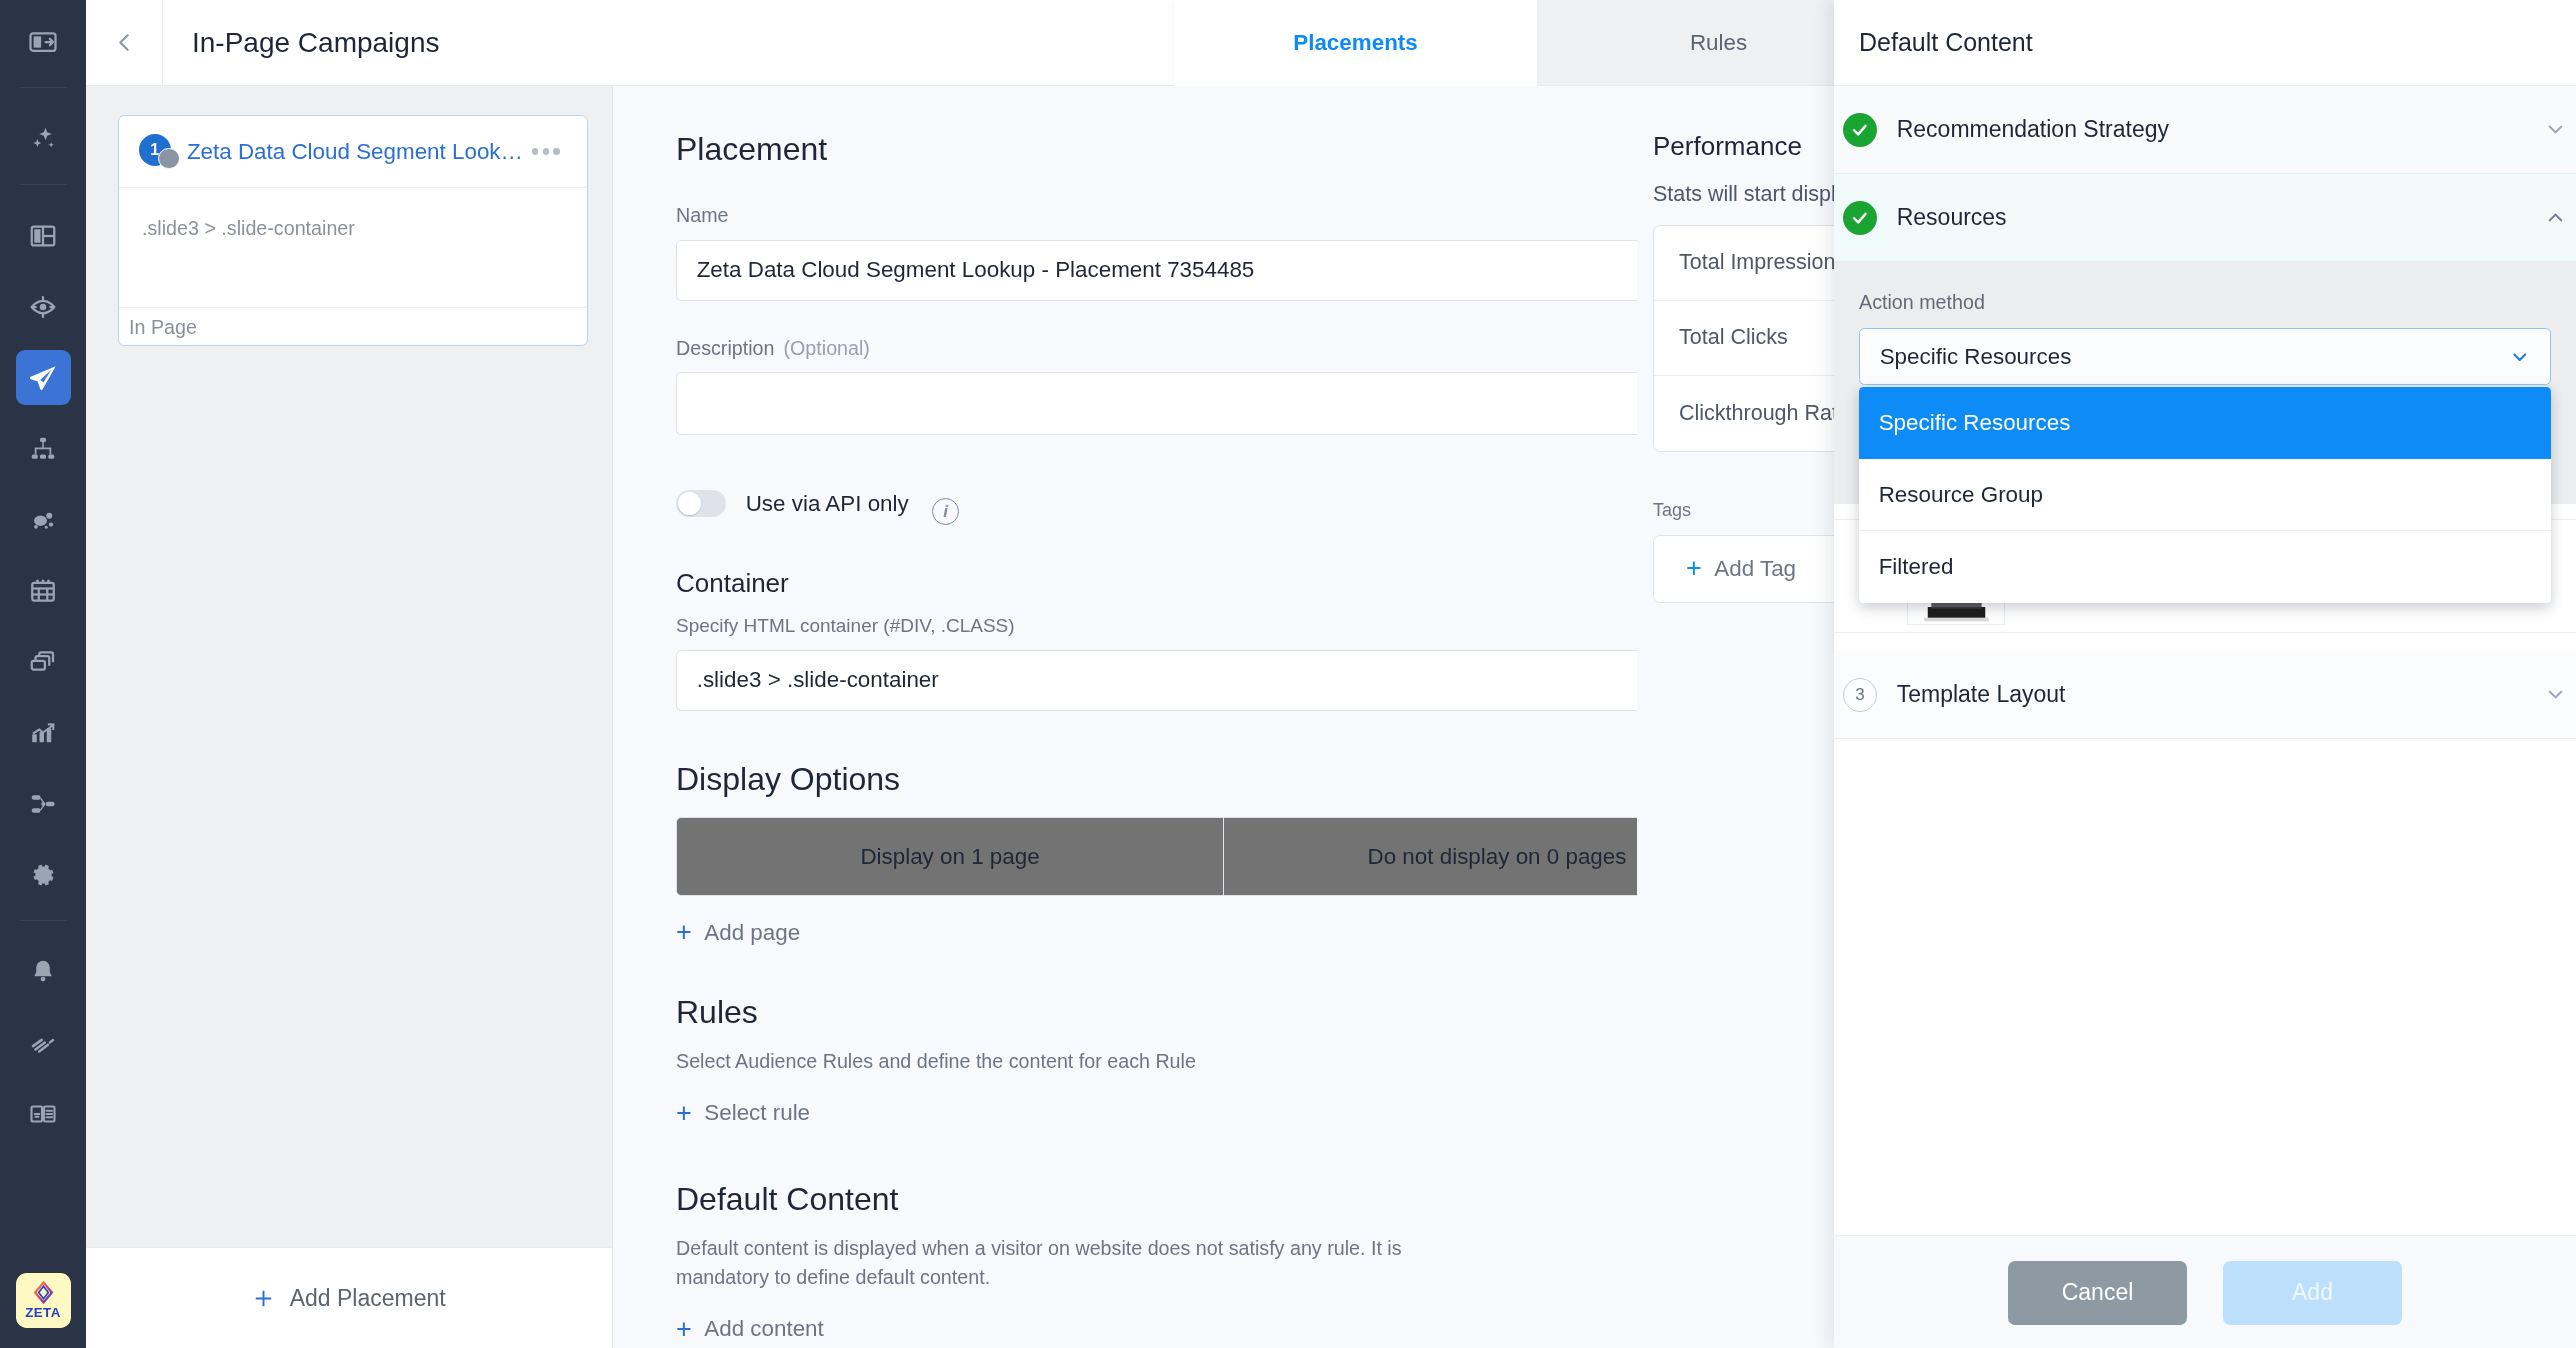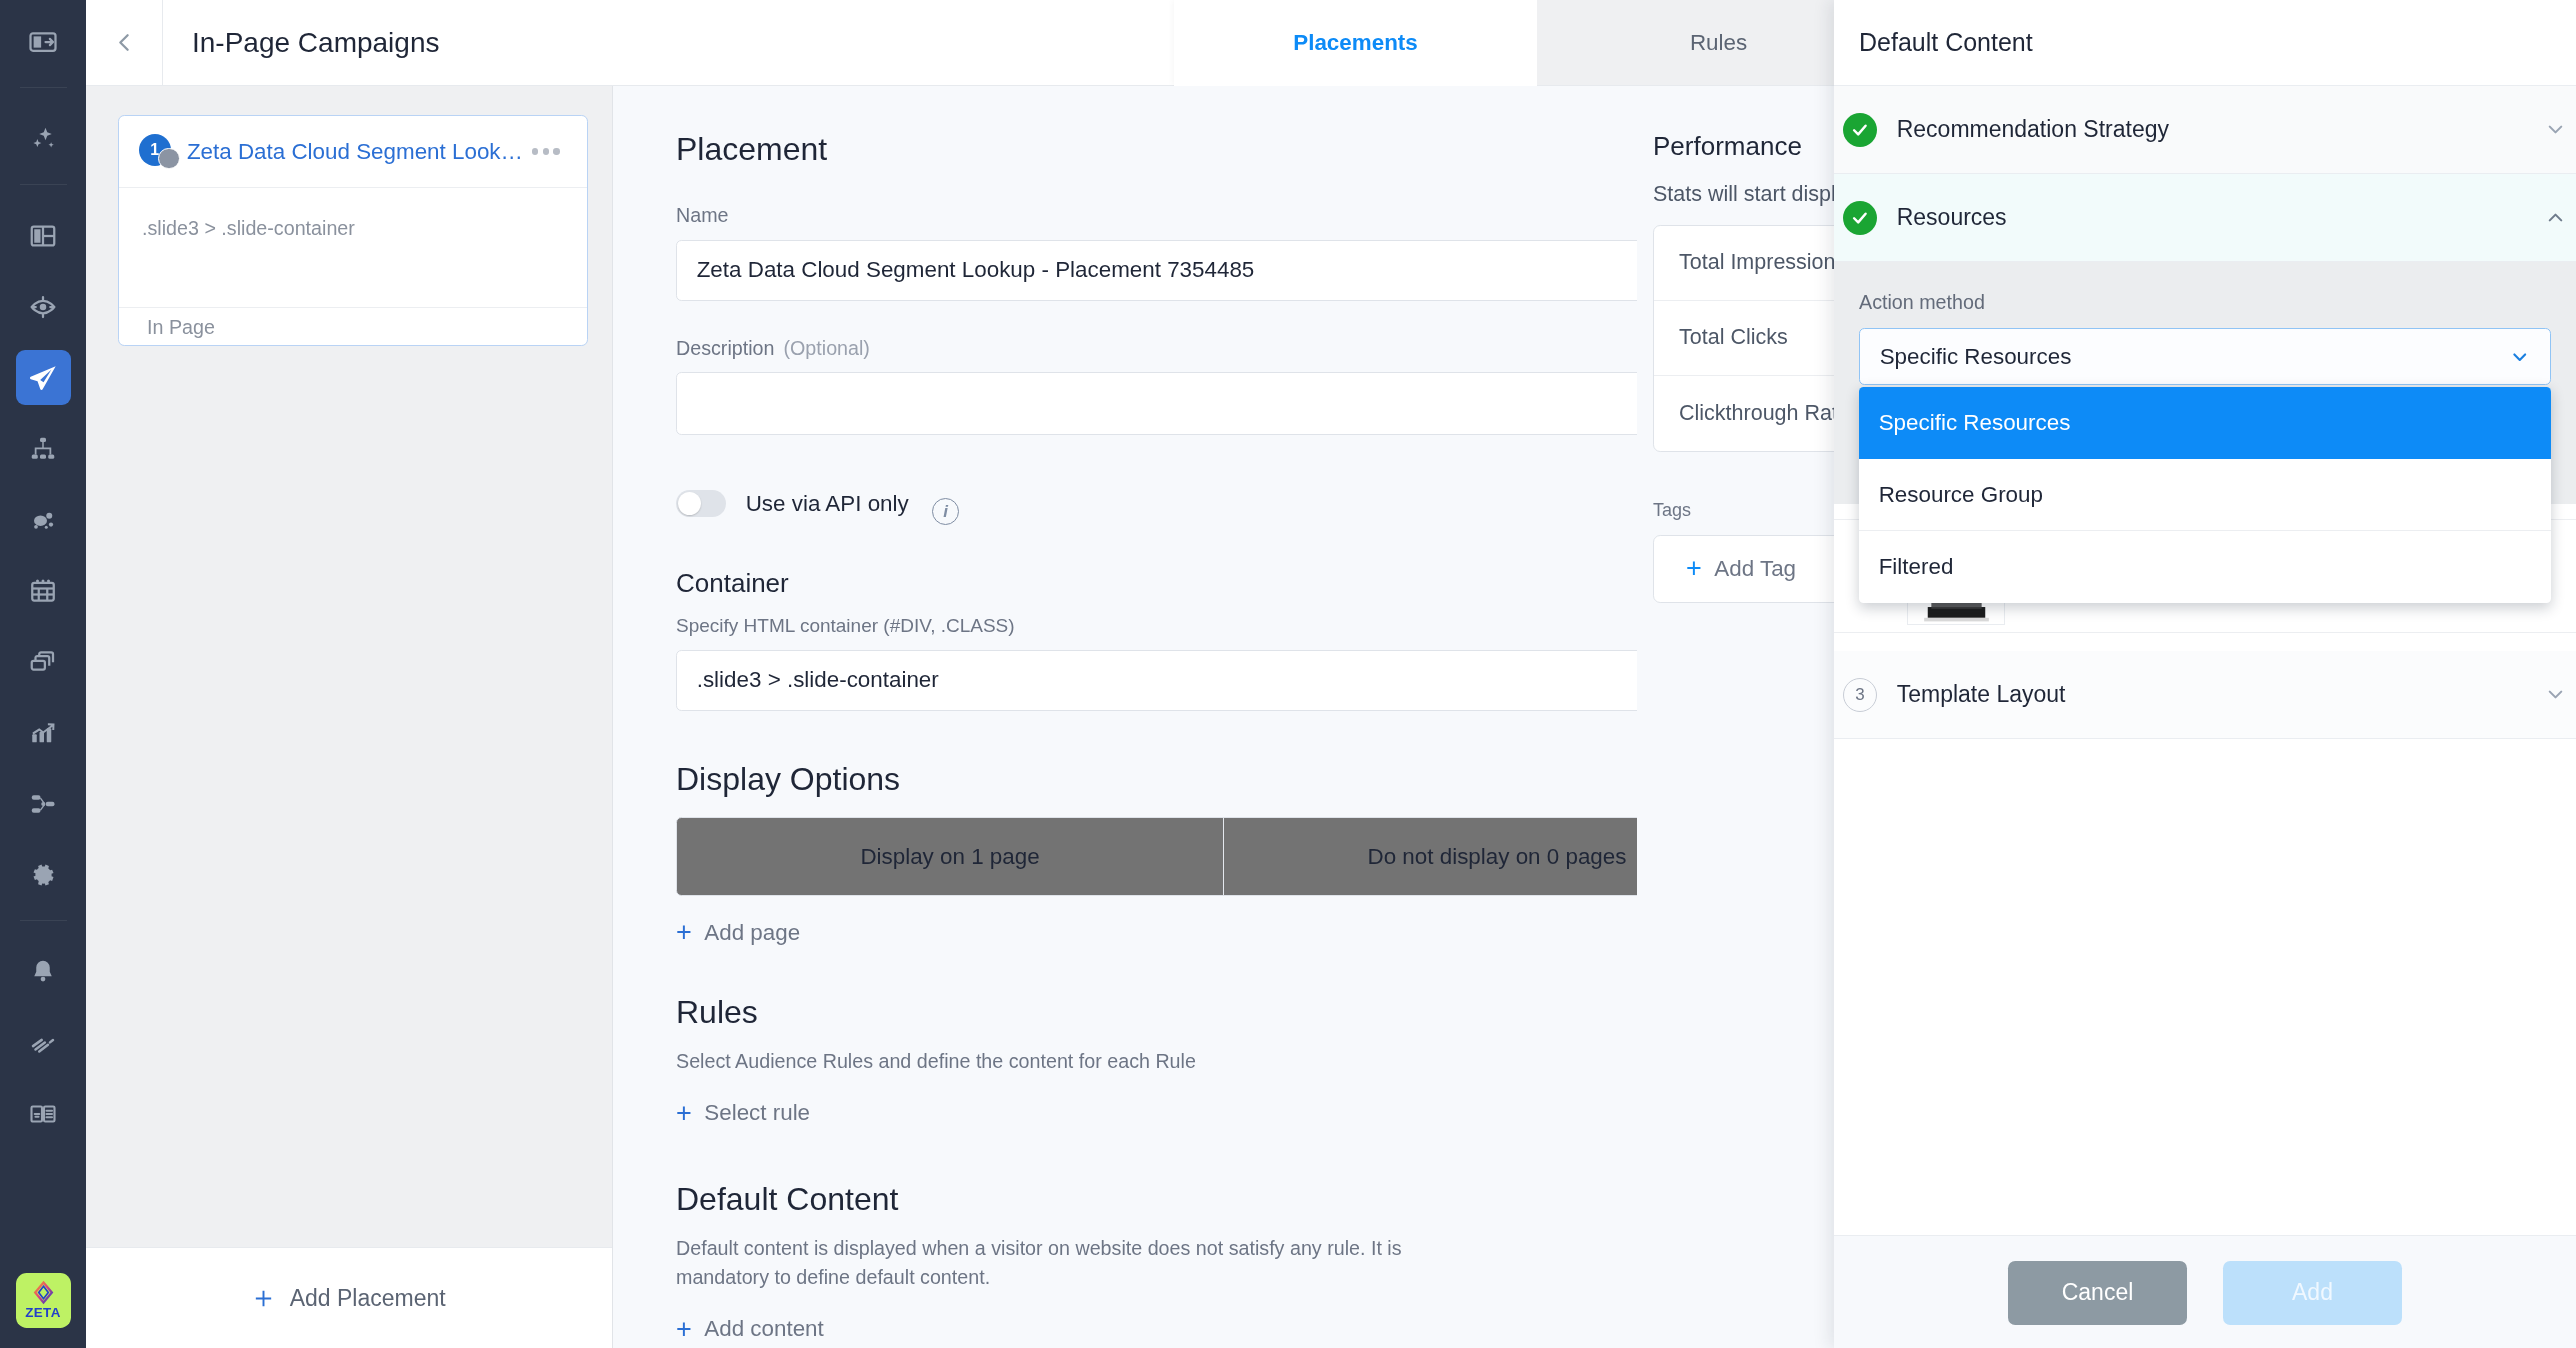--- a/index.html
+++ b/index.html
@@ -24,21 +24,21 @@
   }
   .rail-item.active { background: #3b74d4; }
   .rail-item svg { display: block; }
   .rail-sep {
     width: 47px; height: 0.9px; background: #49516180;
     margin: 18px 0 7.2px 0; flex: none;
   }
   .rail-spacer { flex: 1 1 auto; }
   .zeta-logo {
     width: 55px; height: 55px; margin-bottom: 21.5px;
-    background: #bef264; border-radius: 10.7px;
+    background: #fef9c3; border-radius: 10.7px;
     display: flex; flex-direction: column; align-items: center; justify-content: center;
     gap: 0.9px;
   }
   .zeta-logo .zl-text {
     font-size: 13.4px; font-weight: 700; color: #2340c8; letter-spacing: 0.4px;
     font-family: "Liberation Sans", sans-serif;
   }
 
   
   .topbar {
@@ -101,21 +101,21 @@
   .dots-btn {
     width: 43px; display: flex; align-items: center; justify-content: center;
     gap: 4.5px; cursor: pointer; flex: none;
   }
   .dots-btn i { width: 6.3px; height: 6.3px; border-radius: 50%; background: #b7bcc5; display: block; }
   .place-card-body {
     height: 120px; padding: 29px 23px; font-size: 19.7px; color: #8a919d;
     border-bottom: 0.9px solid #eceef1;
   }
   .place-card-foot {
-    height: 38px; display: flex; align-items: center; padding: 0 28px;
+    height: 38px; display: flex; align-items: center; padding: 0 10px;
     font-size: 19.7px; color: #8a919d;
   }
   .listpanel-footer {
     position: absolute; left: 0; bottom: 0; width: 526px; height: 102px;
     background: #ffffff; border-top: 0.9px solid #e7eaee;
     display: flex; align-items: center; justify-content: center;
     gap: 14.3px; cursor: pointer;
   }
   .listpanel-footer .lbl { font-size: 23px; color: #5b6473; }
 

